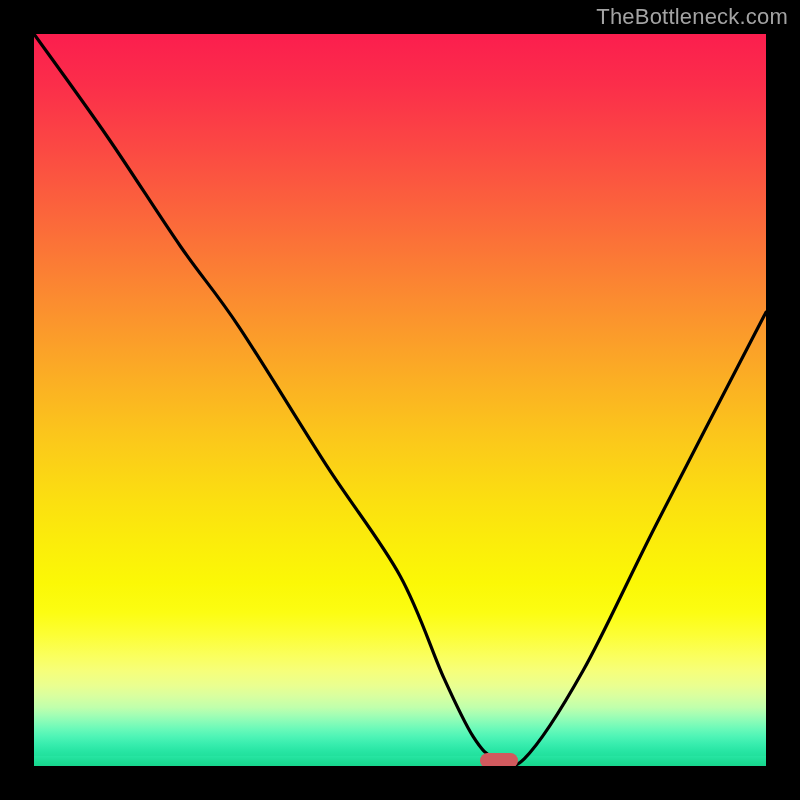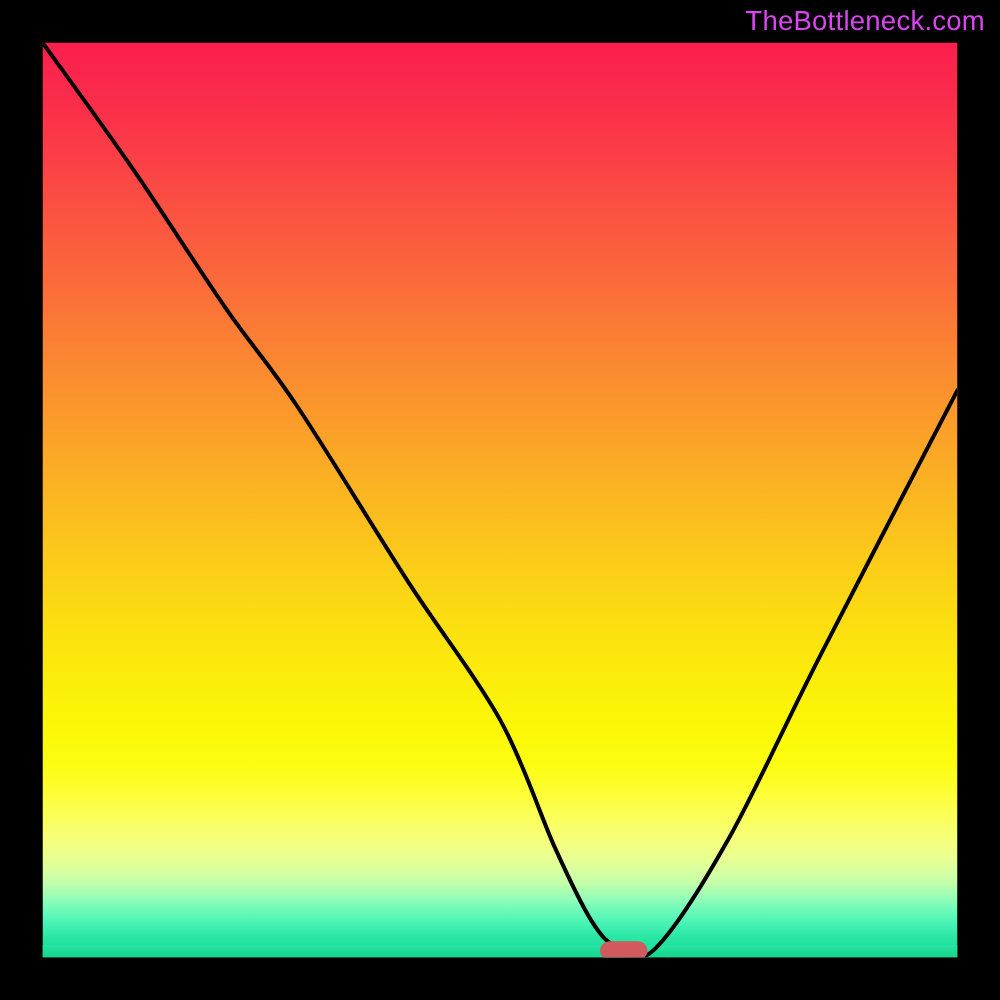--- a/index.html
+++ b/index.html
@@ -14,21 +14,21 @@
   .frame {
     position: relative;
     width: 800px;
     height: 800px;
     background: #000;
   }
   .watermark {
     position: absolute;
     top: 4px;
     right: 12px;
-    color: #d946ef;
+    color: #a3a3a3;
     font-size: 22px;
     letter-spacing: 0.2px;
     z-index: 10;
   }
   .plot-area {
     position: absolute;
     left: 34px;
     top: 34px;
     width: 732px;
     height: 732px;

